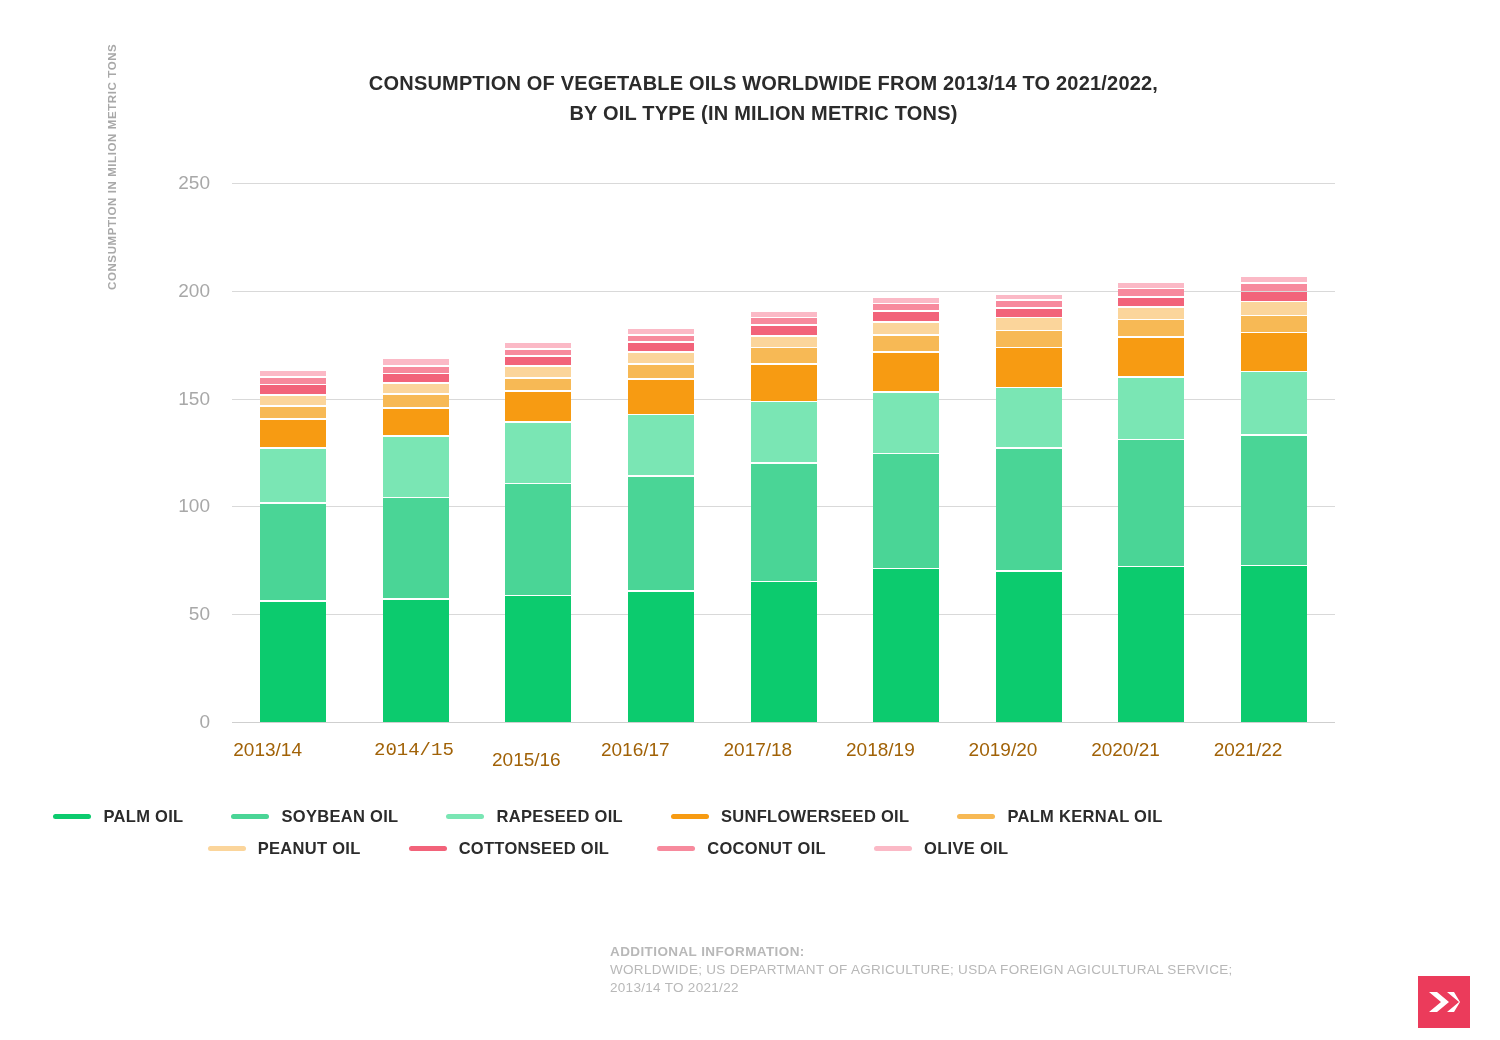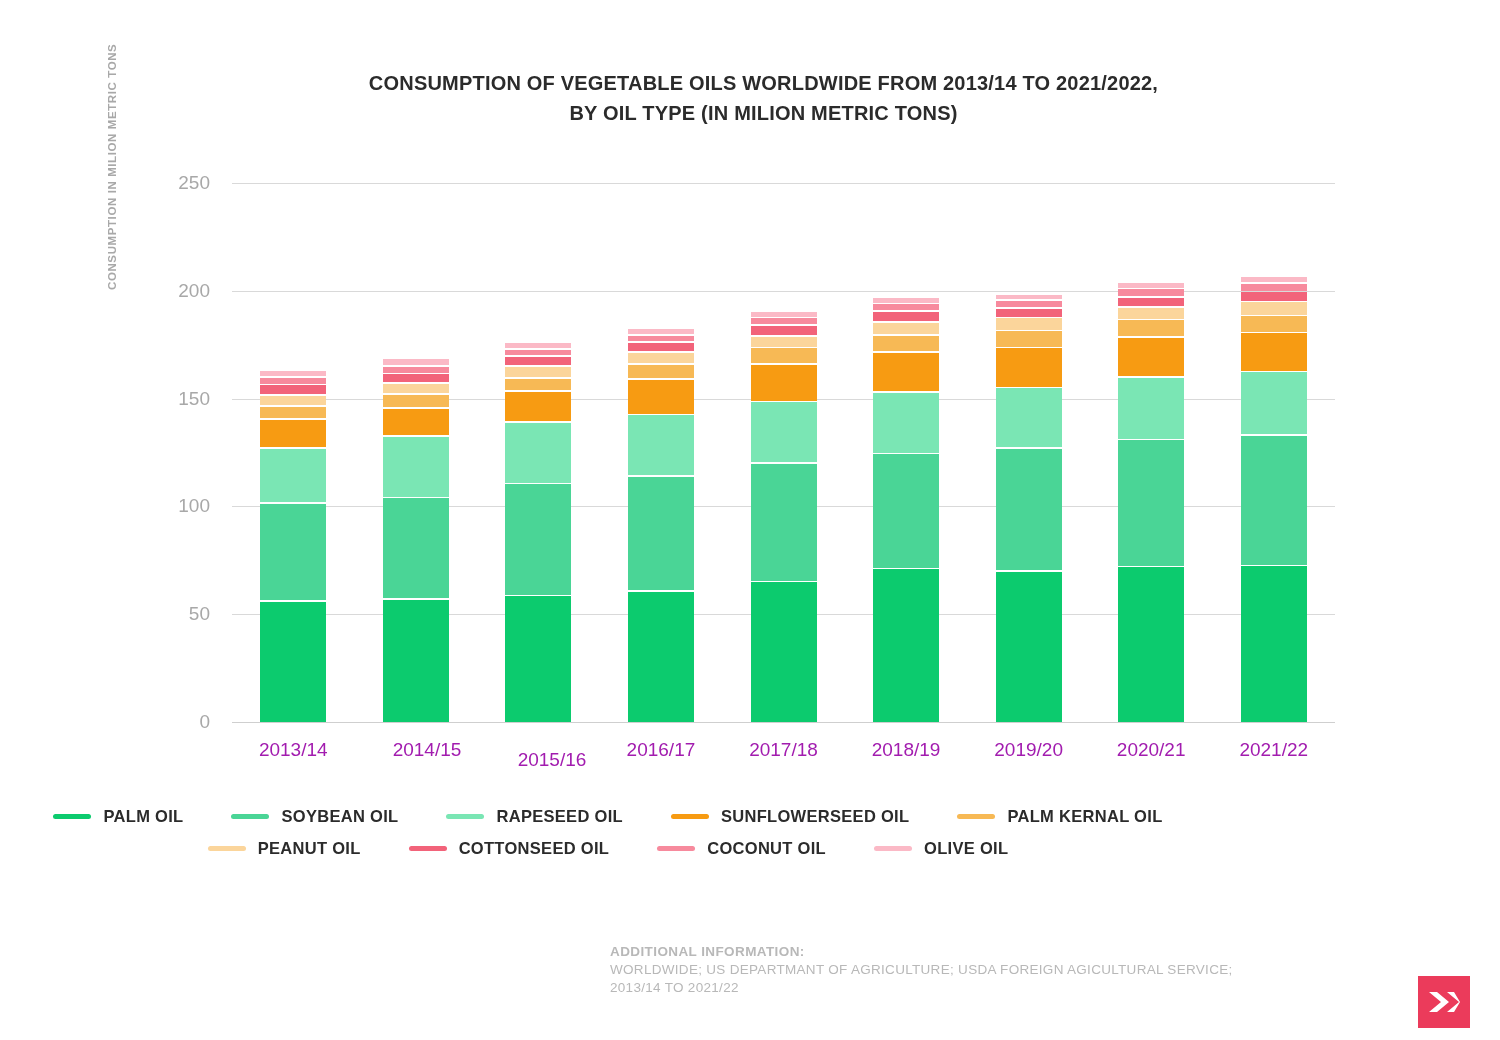--- a/index.html
+++ b/index.html
@@ -91,23 +91,22 @@
     width: 100%;
   }
   .seg {
     position: absolute;
     left: 0;
     width: 100%;
   }
   .xtick-label {
     position: absolute;
     top: 556px;
-    text-align: center;
     font-size: 19px;
-    color: #a21caf;
+    color: #a16207;
     white-space: nowrap;
   }
 
   
   #legend {
     position: absolute;
     left: 0;
     top: 800px;
     width: 1216px;
   }
@@ -218,21 +217,21 @@
           <div class="seg" style="height: 99.732px; bottom: 123.97px; background: rgb(74, 213, 150);"></div>
           <div class="seg" style="height: 59.846px; bottom: 225.302px; background: rgb(122, 230, 180);"></div>
           <div class="seg" style="height: 26.428px; bottom: 286.748px; background: rgb(247, 155, 18);"></div>
           <div class="seg" style="height: 12.414px; bottom: 314.776px; background: rgb(247, 185, 85);"></div>
           <div class="seg" style="height: 9.18px; bottom: 328.79px; background: rgb(251, 213, 155);"></div>
           <div class="seg" style="height: 8.102px; bottom: 339.57px; background: rgb(242, 99, 122);"></div>
           <div class="seg" style="height: 5.946px; bottom: 349.272px; background: rgb(247, 138, 157);"></div>
           <div class="seg" style="height: 5.946px; bottom: 356.818px; background: rgb(251, 185, 198);"></div>
         </div>
       </div>
-      <div class="xtick-label" style="left: 135px; width: 120px;">2014/15</div>
+      <div class="xtick-label" style="left: 142px; width: 120px; font-family: Liberation Mono, monospace;">2014/15</div>
       <div class="bar-group" style="left: 273.389px; width: 66px; height: 539px;">
         <div class="bar" style="height: 539px;">
           <div class="seg" style="height: 125.604px; bottom: 0px; background: rgb(12, 203, 110);"></div>
           <div class="seg" style="height: 110.512px; bottom: 127.204px; background: rgb(74, 213, 150);"></div>
           <div class="seg" style="height: 59.846px; bottom: 239.316px; background: rgb(122, 230, 180);"></div>
           <div class="seg" style="height: 29.662px; bottom: 300.762px; background: rgb(247, 155, 18);"></div>
           <div class="seg" style="height: 11.336px; bottom: 332.024px; background: rgb(247, 185, 85);"></div>
           <div class="seg" style="height: 10.258px; bottom: 344.96px; background: rgb(251, 213, 155);"></div>
           <div class="seg" style="height: 8.102px; bottom: 356.818px; background: rgb(242, 99, 122);"></div>
           <div class="seg" style="height: 5.946px; bottom: 366.52px; background: rgb(247, 138, 157);"></div>

